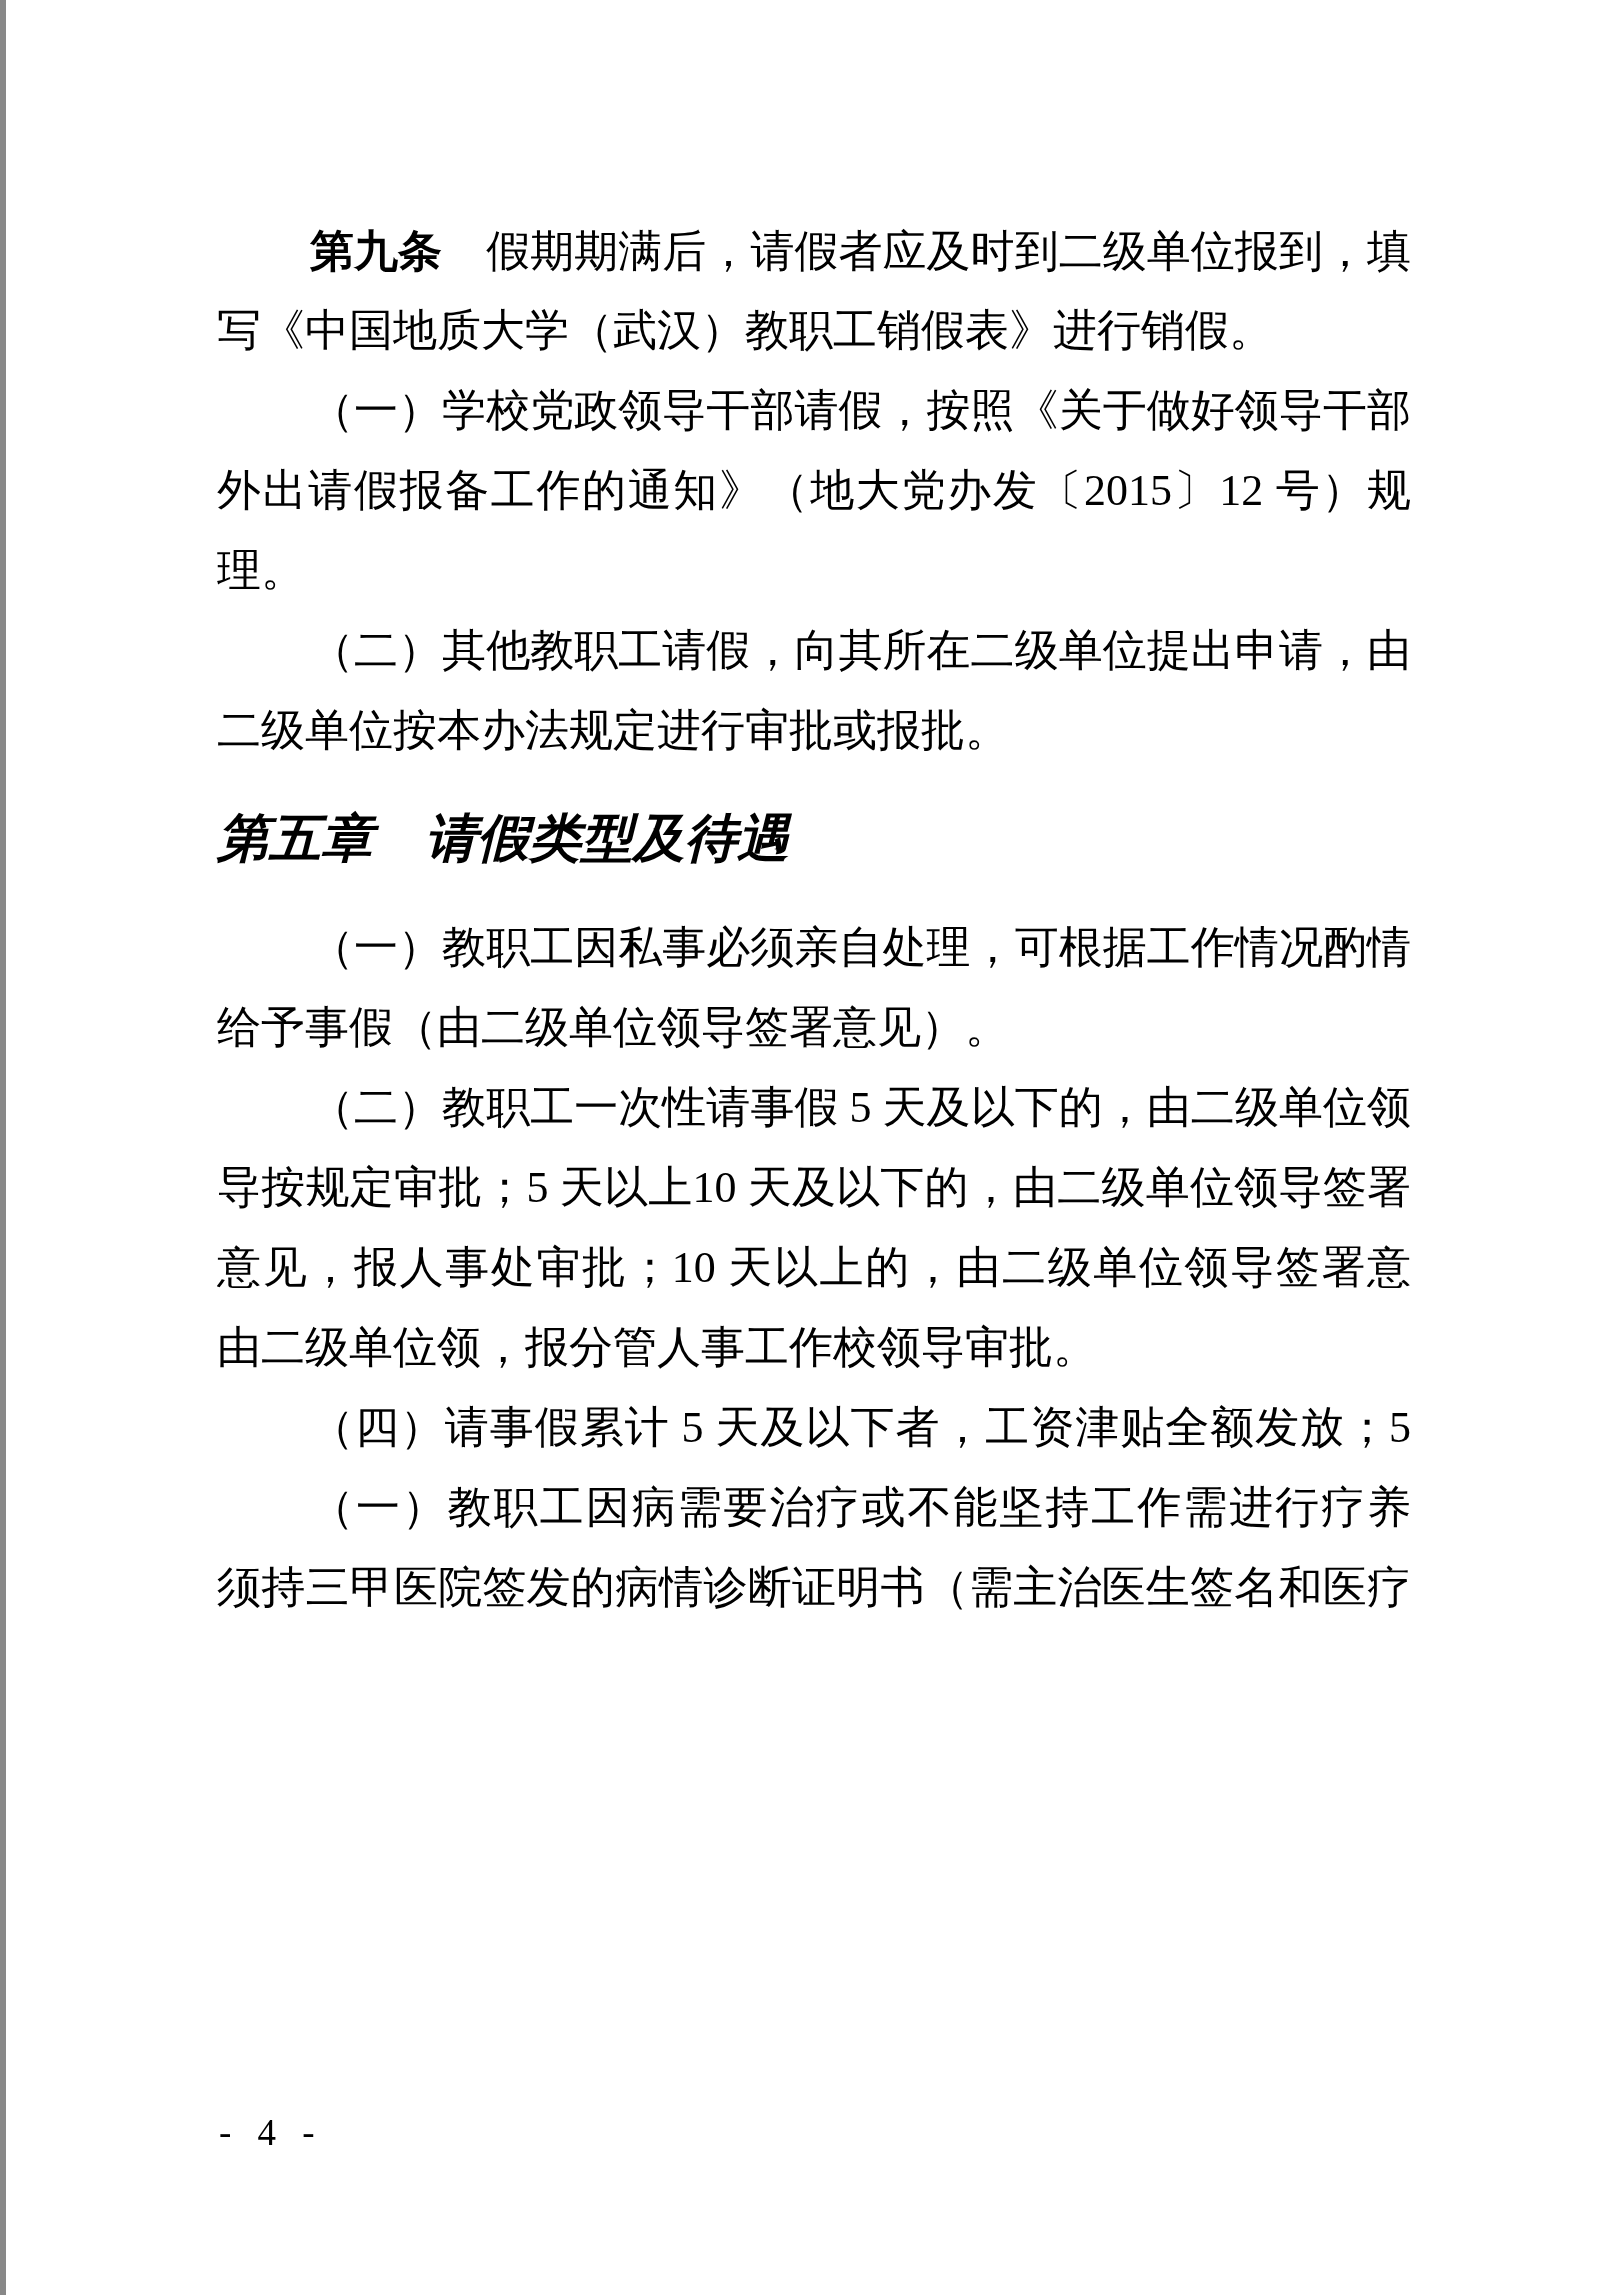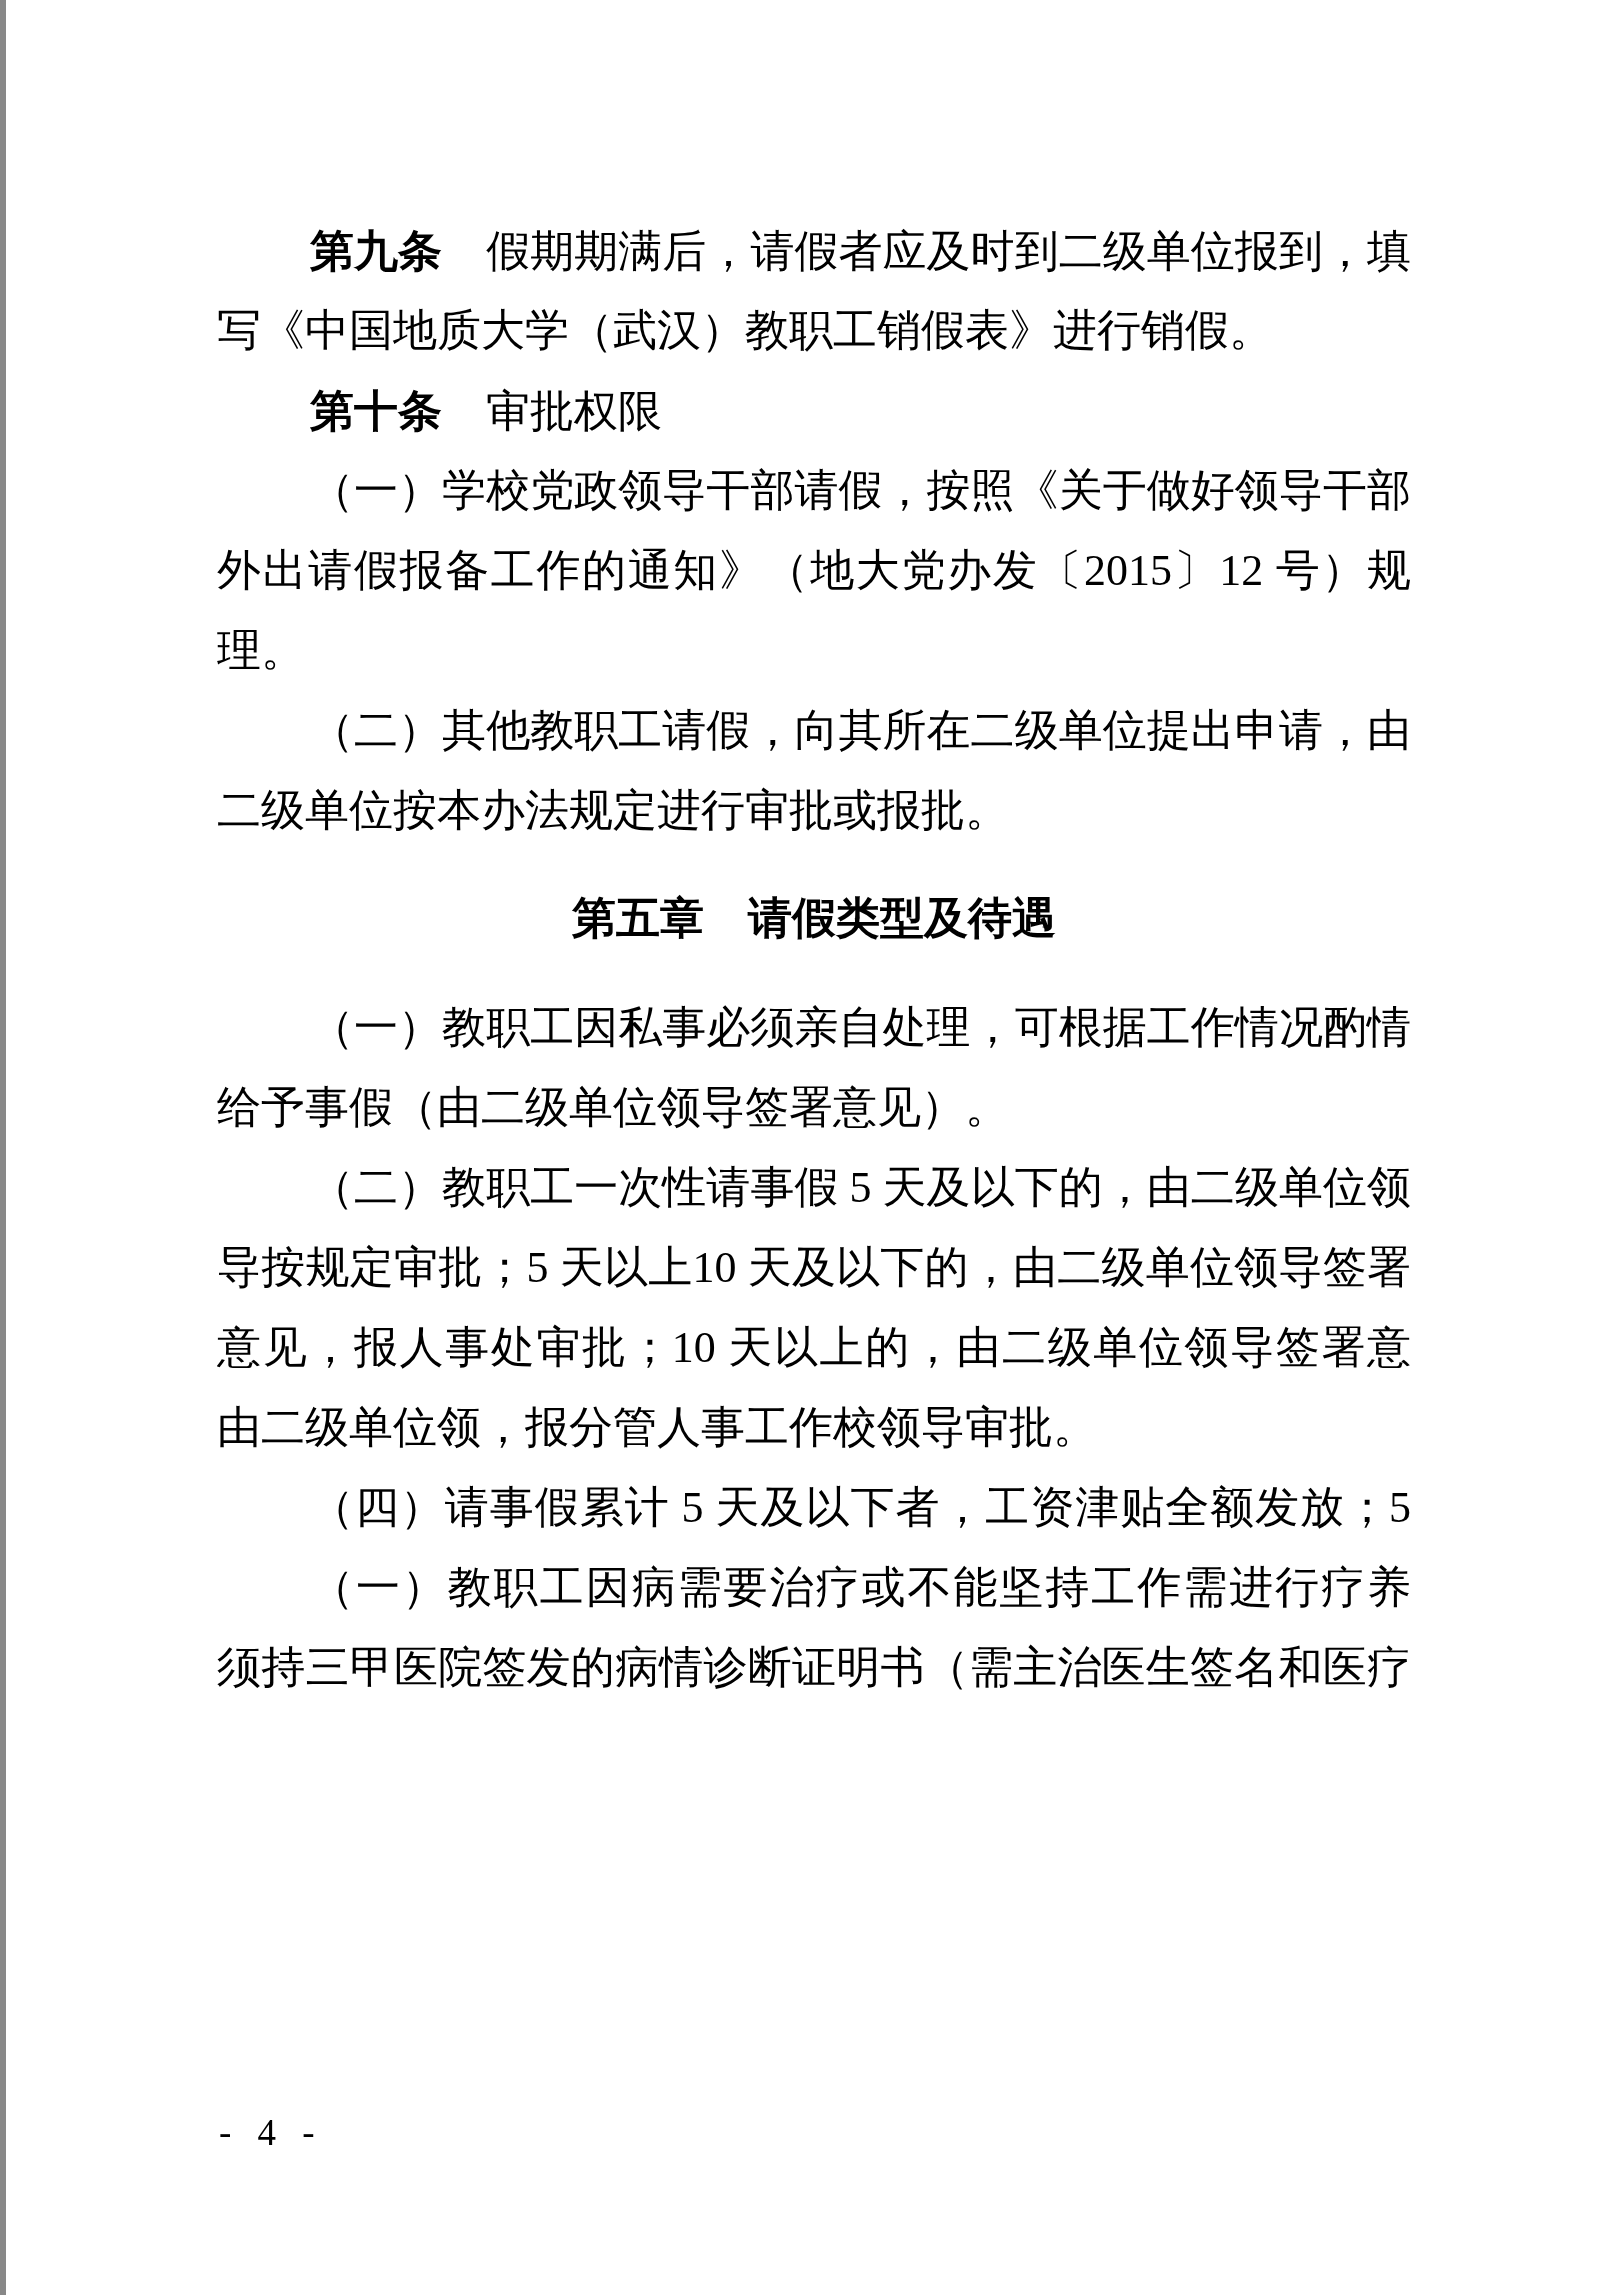--- a/index.html
+++ b/index.html
@@ -46,25 +46,26 @@
   }
   
   .lead {
     font-weight: 700;
     font-family: "Liberation Sans", sans-serif;
   }
   .chapter {
     width: 100%;
     height: 80px;
     margin: 27px 0 30px 0;
-    text-align: center;
+    text-align: left;
     font-weight: 700;
     font-family: "Liberation Sans", sans-serif;
-    font-size: 44px;
+    font-size: 52px;
     line-height: 80px;
+    font-style: italic;
   }
   .footer {
     position: absolute;
     left: 213px;
     top: 2109px;
     font-size: 37px;
     line-height: 47px;
     letter-spacing: 8.5px;
     font-family: "Liberation Serif", serif;
   }
@@ -72,21 +73,20 @@
 </head>
 <body>
 
 <div class="page">
   <div class="content">
 
     <div class="line in j"><span class="lead">第九条</span><span>　假期期满后，请假者应及时到二级单位报到，填</span></div>
 
     <div class="line"><span>写《中国地质大学（武汉）教职工销假表》进行销假。</span></div>
 
-    <div class="line in"><span class="lead">第十条</span><span>　审批权限</span></div>
 
     <div class="line in j"><span>（一）学校党政领导干部请假，按照《关于做好领导干部</span></div>
 
     <div class="line j"><span>外出请假报备工作的通知》（地大党办发〔2015〕12 号）规定办</span></div>
 
     <div class="line"><span>理。</span></div>
 
     <div class="line in j"><span>（二）其他教职工请假，向其所在二级单位提出申请，由</span></div>
 
     <div class="line"><span>二级单位按本办法规定进行审批或报批。</span></div>

